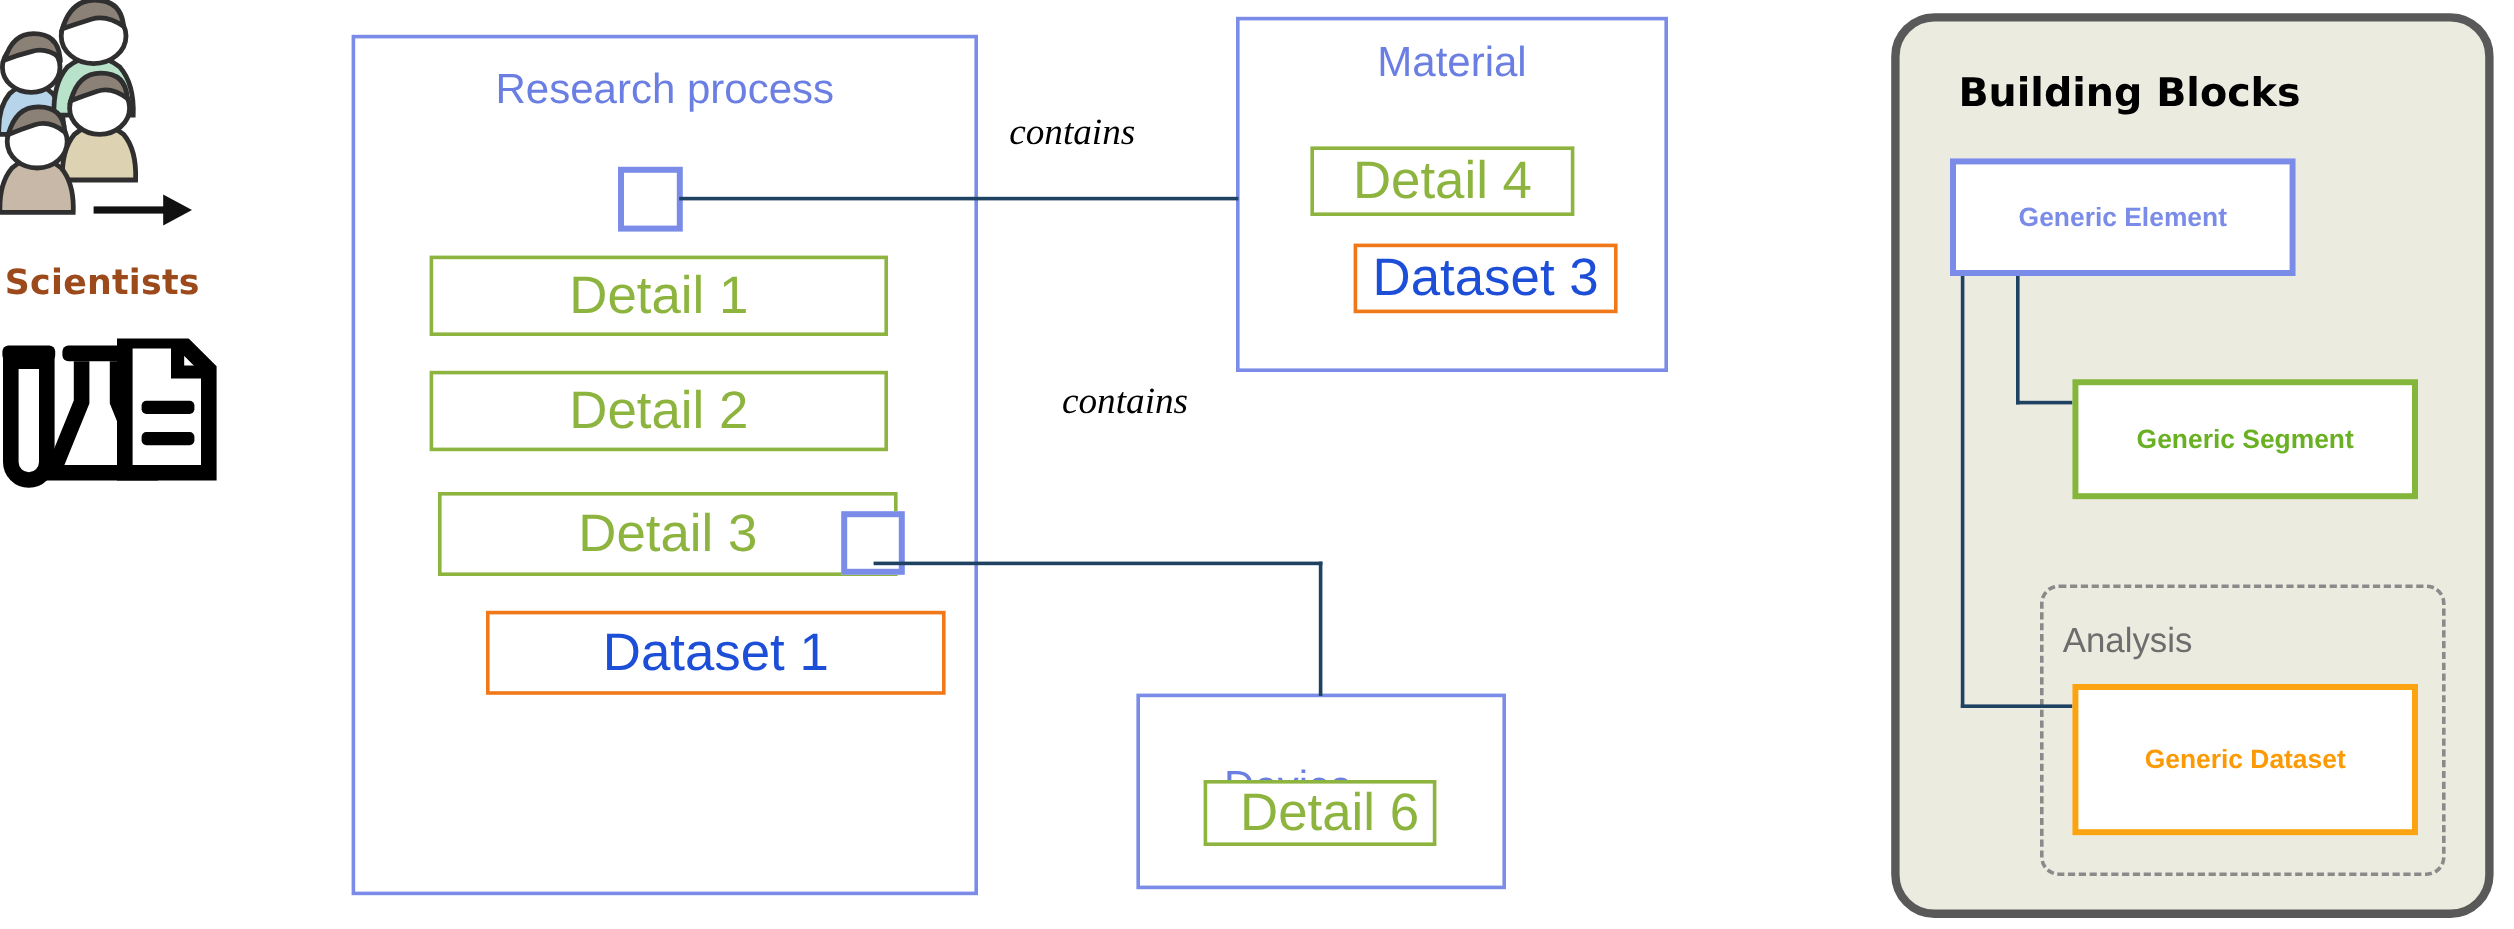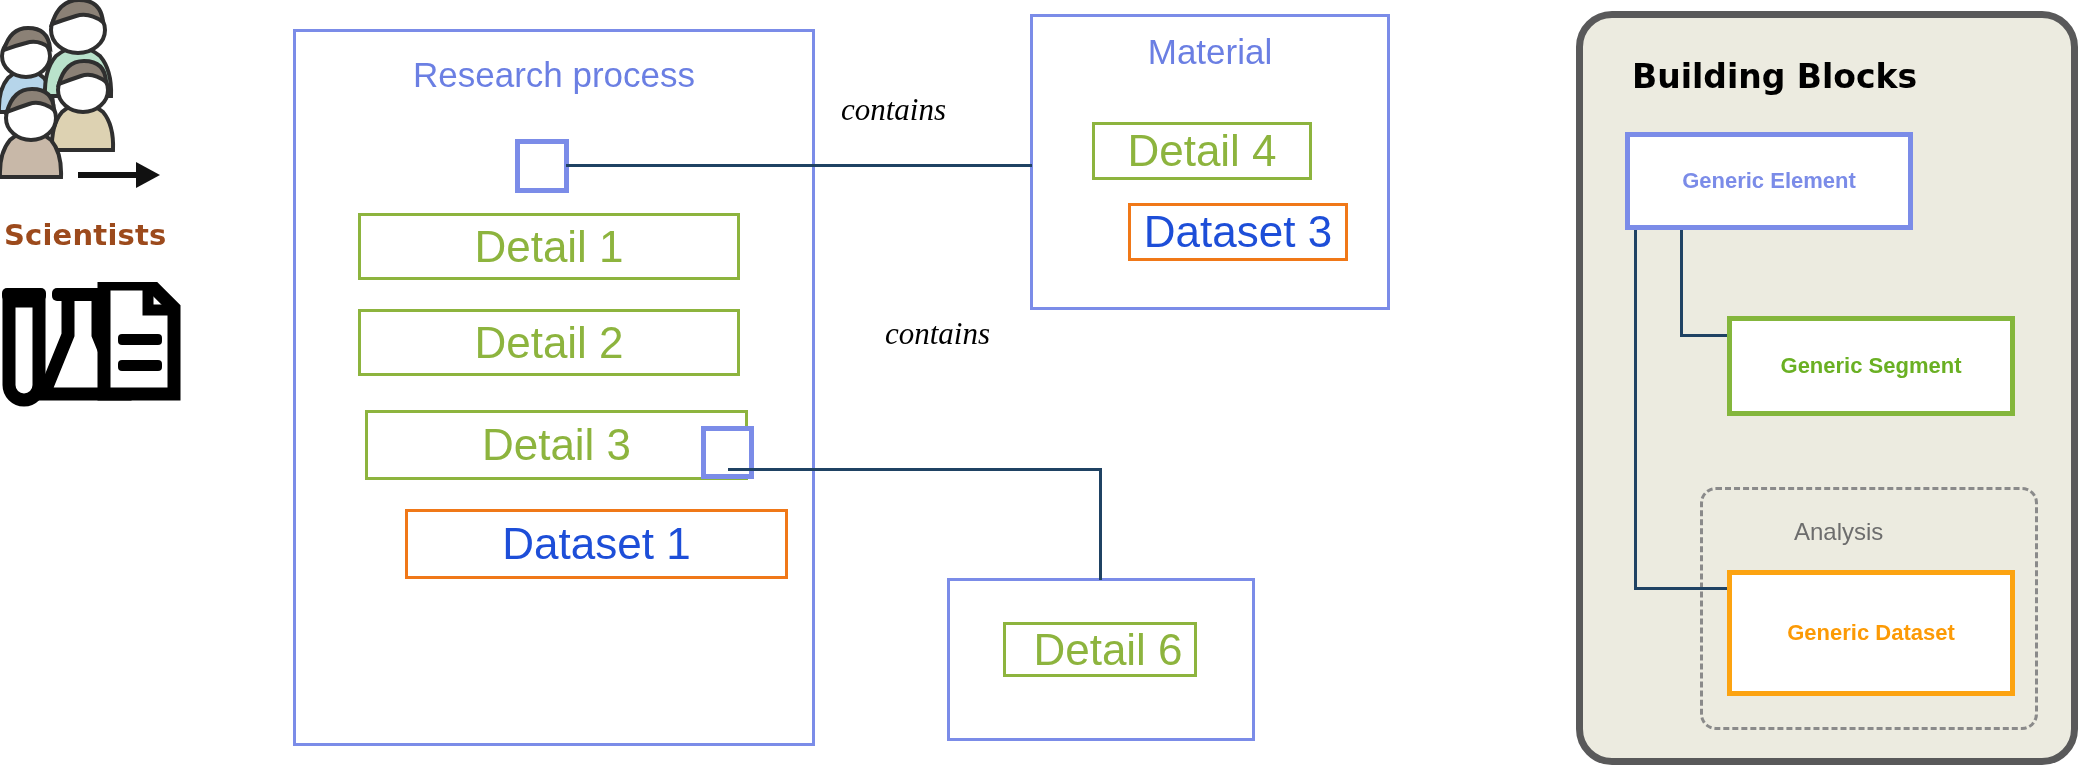--- a/index.html
+++ b/index.html
@@ -45,21 +45,21 @@
 
   .bb-box{background:#ffffff;display:flex;align-items:center;
       justify-content:center;text-align:center;font-weight:bold;
       font-size:22px;line-height:1.22;}
   #bb-generic-element{left:1625px;top:132px;width:288px;height:98px;
       border:5px solid #7b8ce8;color:#7b8ce8;}
   #bb-generic-segment{left:1727px;top:316px;width:288px;height:100px;
       border:5px solid #84b63c;color:#6ab023;}
   #bb-analysis-group{left:1700px;top:487px;width:338px;height:243px;
       border:3px dashed #8a8a8a;border-radius:16px;background:transparent;}
-  #bb-analysis-label{left:1794px;top:518px;color:#6d6d6d;font-size:24px;
+  #bb-analysis-label{left:1719px;top:518px;color:#6d6d6d;font-size:29px;
       font-weight:normal;font-family:"Liberation Sans", sans-serif;white-space:nowrap;}
   #bb-generic-dataset{left:1727px;top:570px;width:288px;height:126px;
       border:5px solid #fca311;color:#fc9a05;}
 </style>
 </head>
 <body>
 
 <div class="stage">
 
   <div class="abs" id="scientists-illustration">
@@ -136,21 +136,21 @@
     <span>Detail 4</span>
   </div>
   <div class="abs chip chip-dataset" style="left:1092px;top:203px;width:220px;height:58px;">
     <span>Dataset 3</span>
   </div>
 
   <div class="abs entity" id="device-box" style="left:947px;top:578px;width:308px;height:163px;"></div>
 
   <div class="abs entity-title" style="left:947px;top:604px;width:253px;margin-top:32px;">Device</div>
 
-  <div class="abs chip chip-detail" style="left:1003px;top:622px;width:194px;height:55px;padding-left:16px;">
+  <div class="abs chip chip-detail" style="left:1003px;top:650px;width:194px;height:55px;padding-left:16px;">
     <span>Detail 6</span>
   </div>
 
   <div class="abs link link-h" style="left:566px;top:164px;width:466px;"></div>
   <div class="abs link-label" style="left:841px;top:92px;">contains</div>
 
   <div class="abs link link-h" style="left:728px;top:468px;width:374px;"></div>
   <div class="abs link link-v" style="left:1099px;top:468px;height:112px;"></div>
   <div class="abs link-label" style="left:885px;top:316px;">contains</div>
 

